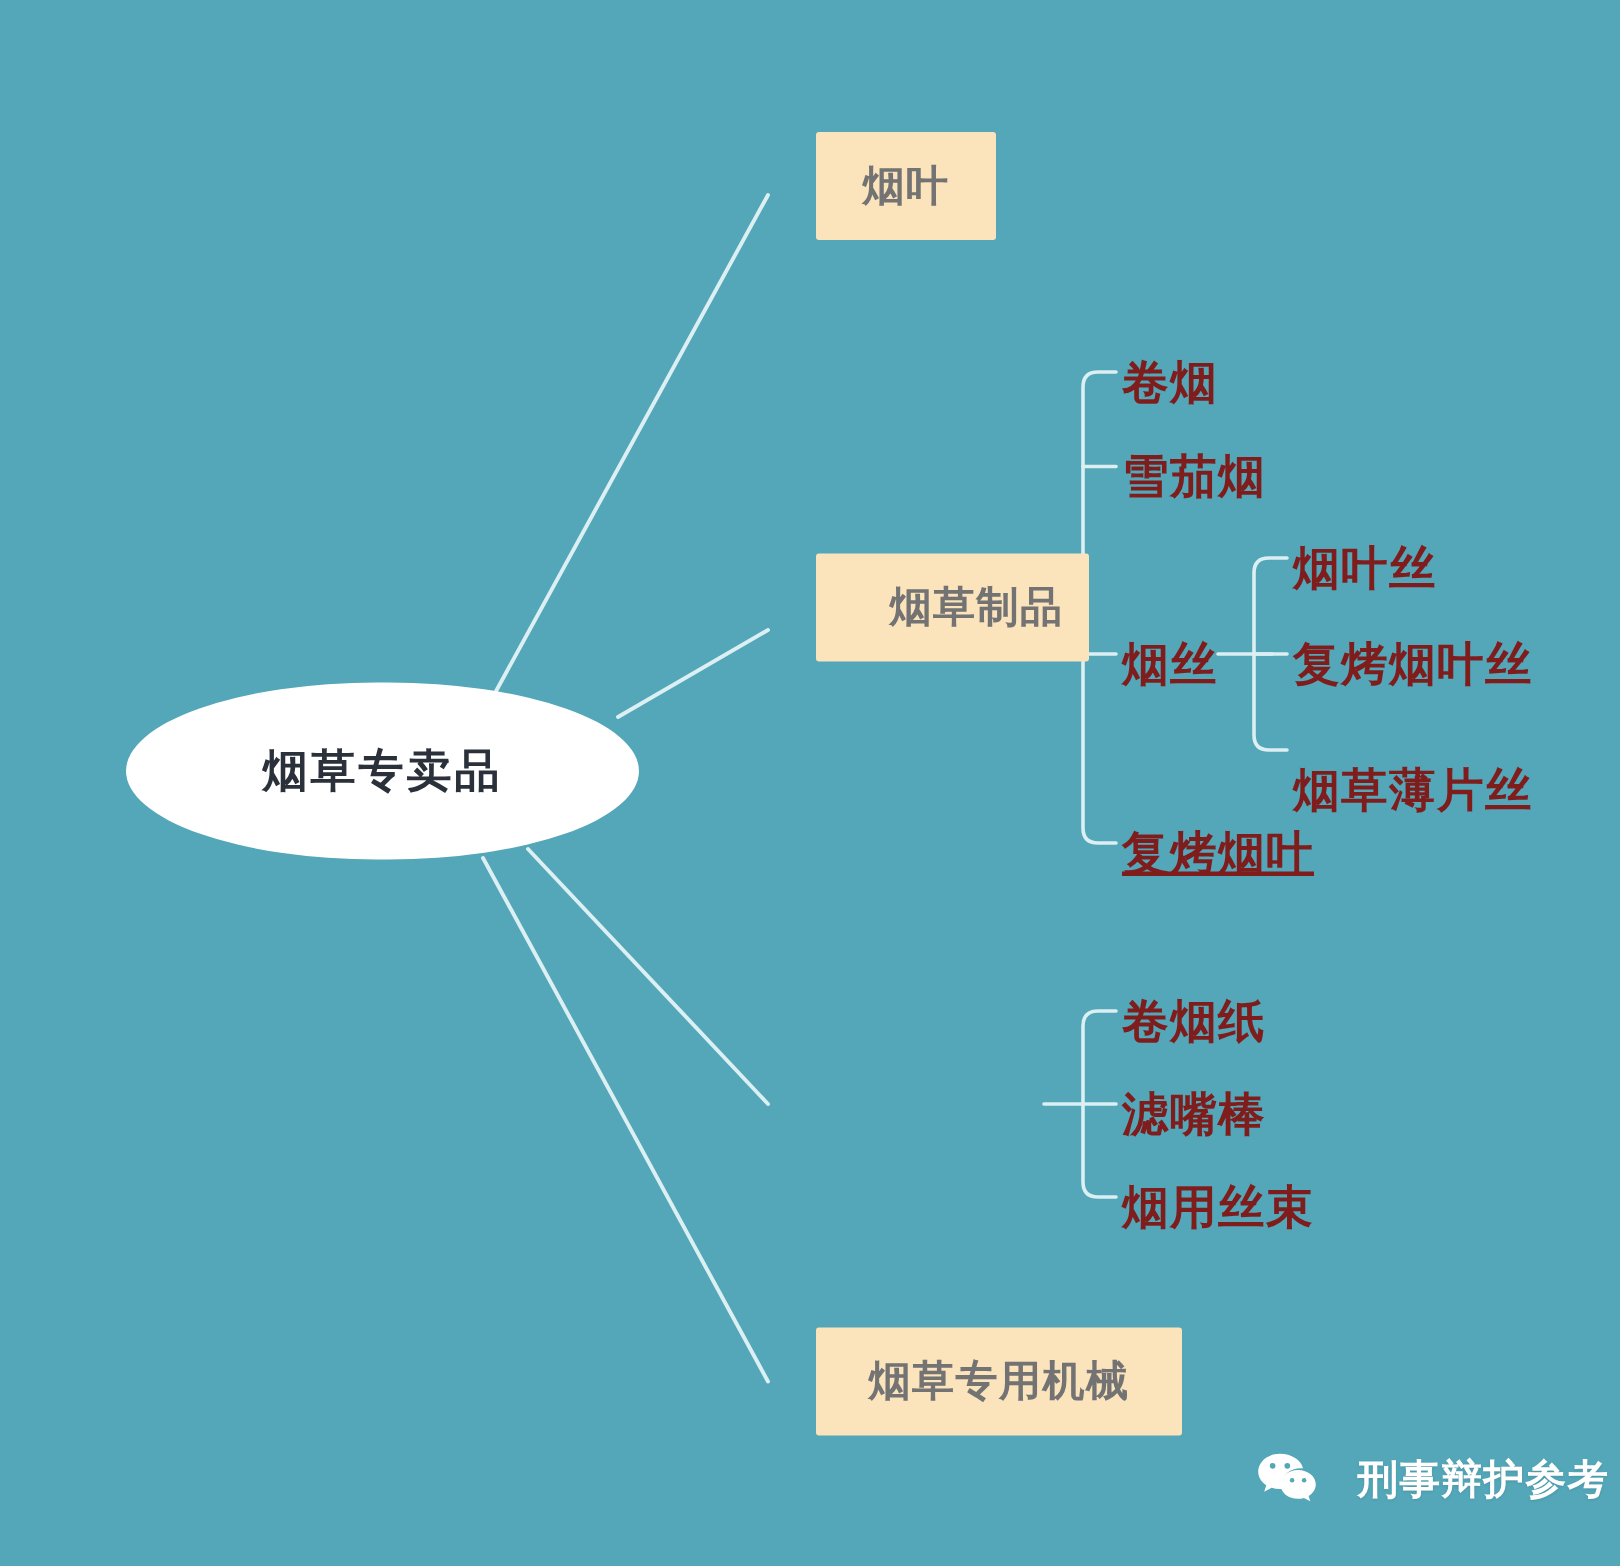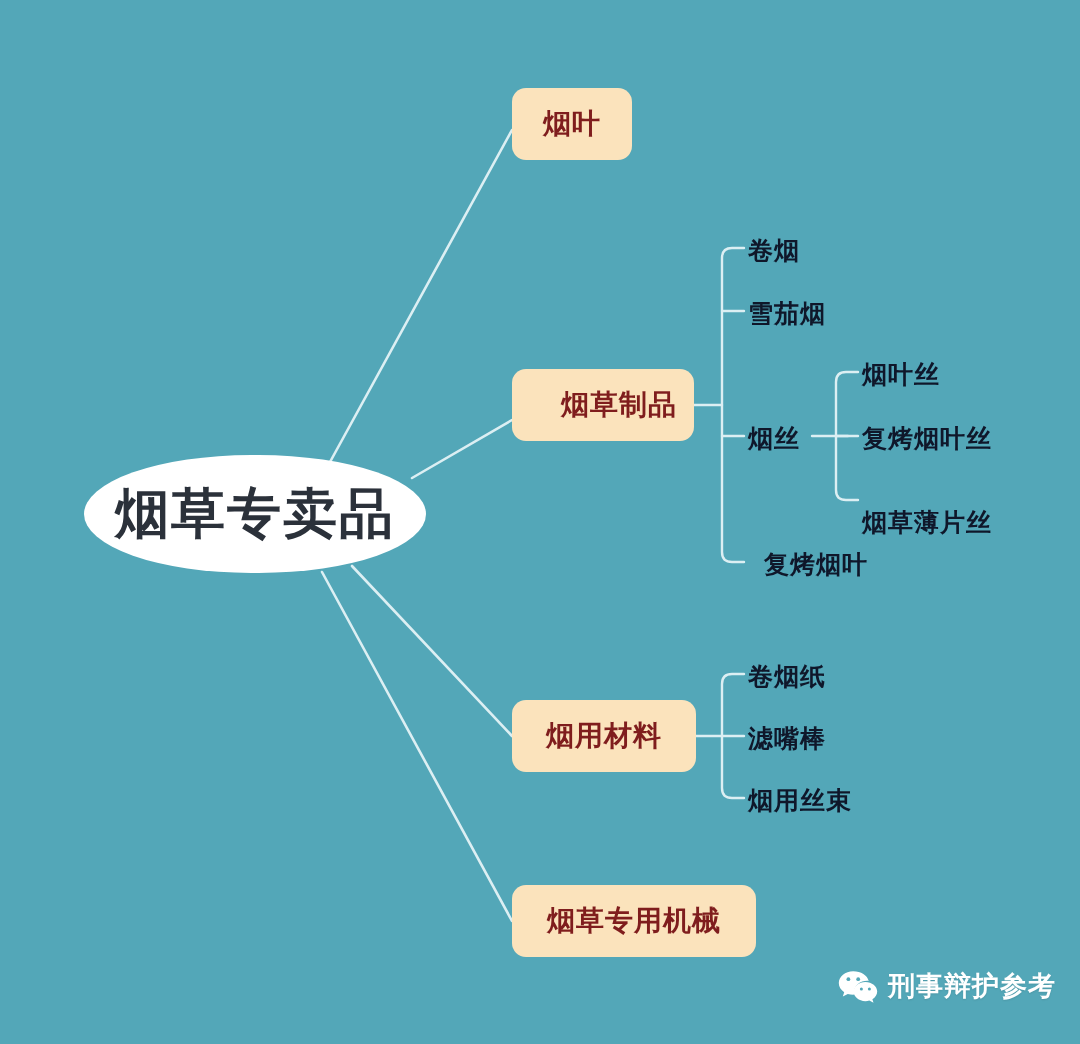--- a/index.html
+++ b/index.html
@@ -35,57 +35,58 @@
   }
   
   .root-node {
     left: 84px;
     top: 455px;
     width: 342px;
     height: 118px;
     background: #FFFFFF;
     border-radius: 170px / 60px;
     color: #2B313A;
-    font-size: 54px;
+    font-size: 30px;
     font-weight: bold;
     letter-spacing: 2px;
     z-index: 3;
   }
   
   .branch-node {
     background: #FBE3BC;
-    border-radius: 14px;
-    color: #7f1d1d;
+    border-radius: 2px;
+    color: #737373;
     font-size: 28px;
     font-weight: bold;
     letter-spacing: 1px;
     z-index: 3;
+    margin-left: 32px;
   }
   #node-tobacco-leaf   { left: 512px; top:  88px; width: 120px; height: 72px; }
   #node-tobacco-prod   { left: 512px; top: 369px; width: 182px; height: 72px; padding-left: 32px; }
   #node-tobacco-mat    { left: 512px; top: 700px; width: 184px; height: 72px; }
   #node-tobacco-mach   { left: 512px; top: 885px; width: 244px; height: 72px; }
   
   .leaf-label {
     position: absolute;
-    color: #0f172a;
-    font-size: 25px;
+    color: #7f1d1d;
+    font-size: 31px;
     font-weight: bold;
     letter-spacing: 1px;
     white-space: nowrap;
     z-index: 3;
   }
   
   #watermark {
     position: absolute;
     left: 838px;
     top: 968px;
     display: flex;
-    align-items: flex-end;
-    gap: 10px;
+    align-items: flex-start;
+    gap: 27px;
     z-index: 4;
   }
   #watermark .wm-text {
     color: #FFFFFF;
     font-size: 27px;
     font-weight: bold;
     letter-spacing: 1px;
     text-shadow: 0 1px 2px rgba(0,0,0,0.10);
   }
 </style>
@@ -128,32 +129,29 @@
   </div>
 
   <div class="node branch-node" id="node-tobacco-leaf">
     <span>烟叶</span>
   </div>
 
   <div class="node branch-node" id="node-tobacco-prod">
     <span>烟草制品</span>
   </div>
 
-  <div class="node branch-node" id="node-tobacco-mat">
-    <span>烟用材料</span>
-  </div>
 
   <div class="node branch-node" id="node-tobacco-mach">
     <span>烟草专用机械</span>
   </div>
 
   <div class="leaf-label" style="left:748px; top:234px;">卷烟</div>
   <div class="leaf-label" style="left:748px; top:297px;">雪茄烟</div>
   <div class="leaf-label" style="left:748px; top:422px;">烟丝</div>
-  <div class="leaf-label" style="left:764px; top:548px;">复烤烟叶</div>
+  <div class="leaf-label" style="left:748px; top:548px;text-decoration:underline;">复烤烟叶</div>
 
   <div class="leaf-label" style="left:862px; top:358px;">烟叶丝</div>
   <div class="leaf-label" style="left:862px; top:422px;font-family:Liberation Serif, serif;">复烤烟叶丝</div>
   <div class="leaf-label" style="left:862px; top:506px;">烟草薄片丝</div>
 
   <div class="leaf-label" style="left:748px; top:660px;">卷烟纸</div>
   <div class="leaf-label" style="left:748px; top:722px;">滤嘴棒</div>
   <div class="leaf-label" style="left:748px; top:784px;">烟用丝束</div>
 
   <div id="watermark">

